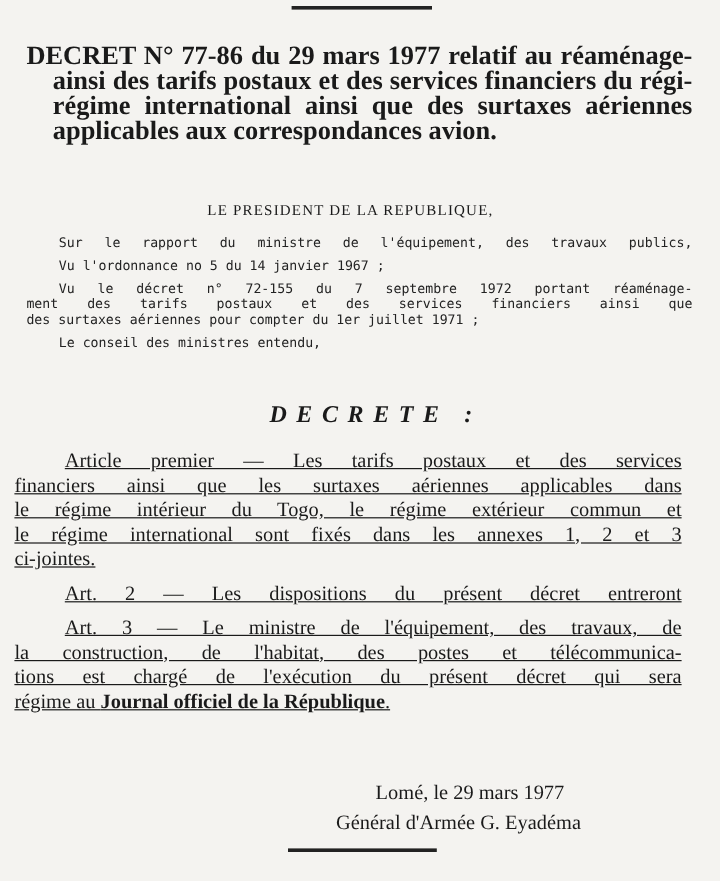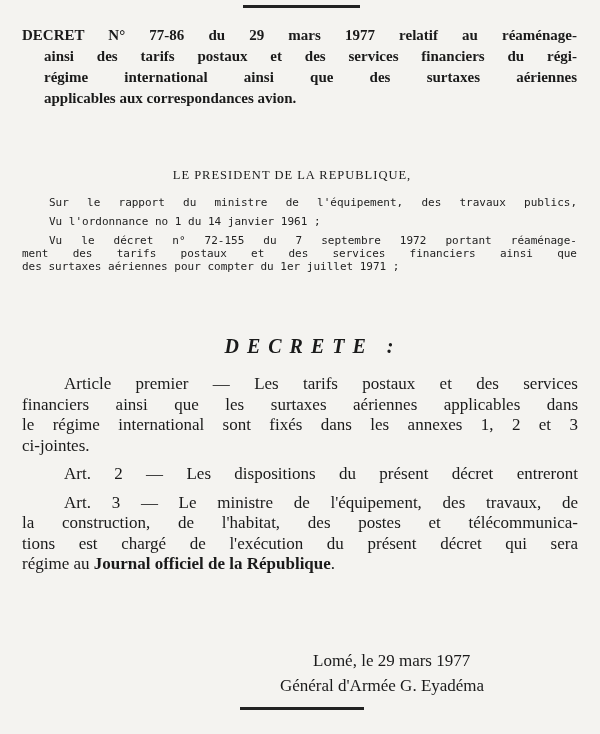--- a/index.html
+++ b/index.html
@@ -8,22 +8,22 @@
       background: #f4f3f0;
       color: #1a1a1a;
       font-family: "Liberation Serif", "DejaVu Serif", serif;
       position: relative;
     }
     .rule { position: absolute; height: 3px; background: #222; }
     .rule.top { left: 243px; top: 5px; width: 117px; }
     .rule.bottom { left: 240px; top: 707px; width: 124px; }
 
     .title {
-      position: absolute; left: 22px; top: 25px; width: 555px;
-      font-weight: bold; font-size: 15px; line-height: 21px;
+      position: absolute; left: 22px; top: 35px; width: 555px;
+      font-weight: bold; font-size: 22px; line-height: 21px;
       text-align: justify;
     }
     .title .ln { display: block; text-align: justify; text-align-last: justify; }
     .title .ln.first { padding-left: 0; }
     .title .ln.indent { padding-left: 22px; }
     .title .ln.last { text-align-last: left; }
 
     .president {
       position: absolute; left: 0; top: 168px; width: 584px;
       text-align: center; font-size: 12.5px; letter-spacing: 1px;
@@ -39,22 +39,22 @@
     .visa .ind { padding-left: 27px; }
     .visa .l { text-align-last: left; }
 
     .decrete {
       position: absolute; left: 13px; top: 335px; width: 600px;
       text-align: center; font-weight: bold; font-style: italic;
       font-size: 20px; letter-spacing: 8px;
     }
 
     .body {
-      position: absolute; left: 22px; top: 374px; width: 556px;
-      font-size: 17px; line-height: 20.5px;
+      position: absolute; left: 12px; top: 374px; width: 556px;
+      font-size: 17px; line-height: 20.5px; text-decoration: underline;
     }
     .body p { margin: 0 0 8px 0; }
     .body .ln { display: block; text-align: justify; text-align-last: justify; }
     .body .ind { padding-left: 42px; }
     .body .l { text-align-last: left; }
     .body b { font-weight: bold; }
 
     .sign {
       position: absolute; left: 280px; top: 648px; width: 290px;
       font-size: 17px; line-height: 25px;
@@ -74,35 +74,39 @@
   <span class="ln indent last">applicables aux correspondances avion.</span>
 </div>
 
 <div class="president">LE PRESIDENT DE LA REPUBLIQUE,</div>
 
 <div class="visa">
   <div style="margin-bottom:6px">
     <span class="j ind">Sur le rapport du ministre de l'équipement, des travaux publics,</span>
   </div>
   <div style="margin-bottom:6px">
-    <span class="j ind l">Vu l'ordonnance no 1 du 14 janvier 1961 ;</span>
+    <span class="j ind l">Vu l'ordonnance no 5 du 14 janvier 1967 ;</span>
   </div>
   <div style="margin-bottom:6px">
     <span class="j ind">Vu le décret n° 72-155 du 7 septembre 1972 portant réaménage-</span>
     <span class="j">ment des tarifs postaux et des services financiers ainsi que</span>
     <span class="j l">des surtaxes aériennes pour compter du 1er juillet 1971 ;</span>
+  </div>
+  <div>
+    <span class="j ind l">Le conseil des ministres entendu,</span>
   </div>
 </div>
 
 <div class="decrete">DECRETE :</div>
 
 <div class="body">
   <p>
     <span class="ln ind">Article premier — Les tarifs postaux et des services</span>
     <span class="ln">financiers ainsi que les surtaxes aériennes applicables dans</span>
+    <span class="ln">le régime intérieur du Togo, le régime extérieur commun et</span>
     <span class="ln">le régime international sont fixés dans les annexes 1, 2 et 3</span>
     <span class="ln l">ci-jointes.</span>
   </p>
   <p>
     <span class="ln ind">Art. 2 — Les dispositions du présent décret entreront</span>
   </p>
   <p>
     <span class="ln ind">Art. 3 — Le ministre de l'équipement, des travaux, de</span>
     <span class="ln">la construction, de l'habitat, des postes et télécommunica-</span>
     <span class="ln">tions est chargé de l'exécution du présent décret qui sera</span>

